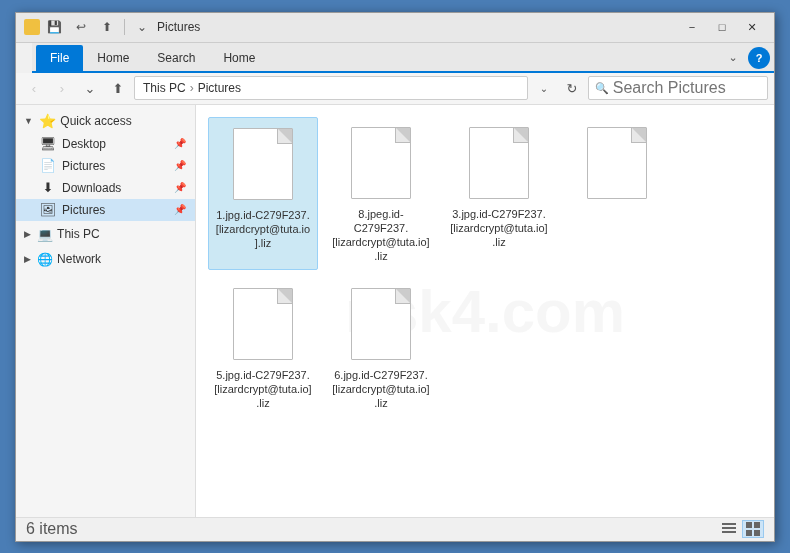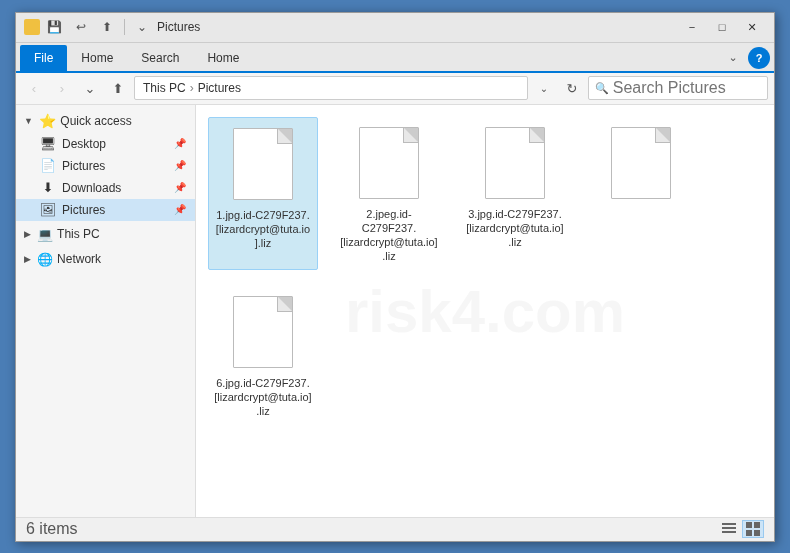--- a/index.html
+++ b/index.html
@@ -89,20 +89,21 @@
     }
     
     .ribbon-tabs {
       height: 30px;
       background: #e8e8e8;
       display: flex;
       align-items: flex-end;
       padding: 0 4px;
       border-bottom: 2px solid #0078d7;
       flex-shrink: 0;
+      margin-left: 16px;
     }
     .ribbon-tab {
       height: 26px;
       padding: 0 14px;
       border: none;
       cursor: pointer;
       font-size: 12px;
       display: flex;
       align-items: center;
       border-radius: 2px 2px 0 0;
@@ -287,21 +288,21 @@
       flex: 1;
       background: white;
       overflow-y: auto;
       padding: 8px;
       display: flex;
       flex-direction: column;
     }
     .file-grid {
       display: flex;
       flex-wrap: wrap;
-      gap: 16px;
+      gap: 8px;
       padding: 4px;
     }
     .file-item {
       width: 110px;
       display: flex;
       flex-direction: column;
       align-items: center;
       padding: 6px;
       cursor: pointer;
       border-radius: 2px;
@@ -522,21 +523,21 @@
               </div>
             </div>
             <div class="file-label">1.jpg.id-C279F237.[lizardcrypt@tuta.io].liz</div>
           </div>
           <div class="file-item">
             <div class="file-icon-large">
               <div class="file-page">
                 <div class="file-page-corner"></div>
               </div>
             </div>
-            <div class="file-label">2.jpeg.id-C279F237.[lizardcrypt@tuta.io].liz</div>
+            <div class="file-label">8.jpeg.id-C279F237.[lizardcrypt@tuta.io].liz</div>
           </div>
           <div class="file-item">
             <div class="file-icon-large">
               <div class="file-page">
                 <div class="file-page-corner"></div>
               </div>
             </div>
             <div class="file-label">3.jpg.id-C279F237.[lizardcrypt@tuta.io].liz</div>
           </div>
           <div class="file-item">
@@ -545,20 +546,28 @@
                 <div class="file-page-corner"></div>
               </div>
             </div>
           </div>
           <div class="file-item">
             <div class="file-icon-large">
               <div class="file-page">
                 <div class="file-page-corner"></div>
               </div>
             </div>
+            <div class="file-label">5.jpg.id-C279F237.[lizardcrypt@tuta.io].liz</div>
+          </div>
+          <div class="file-item">
+            <div class="file-icon-large">
+              <div class="file-page">
+                <div class="file-page-corner"></div>
+              </div>
+            </div>
             <div class="file-label">6.jpg.id-C279F237.[lizardcrypt@tuta.io].liz</div>
           </div>
         </div>
     </div>
   </div>
 
   <div class="status-bar">
     <span class="status-text">6 items</span>
     <div class="view-icons">
       <button class="view-icon-btn">

